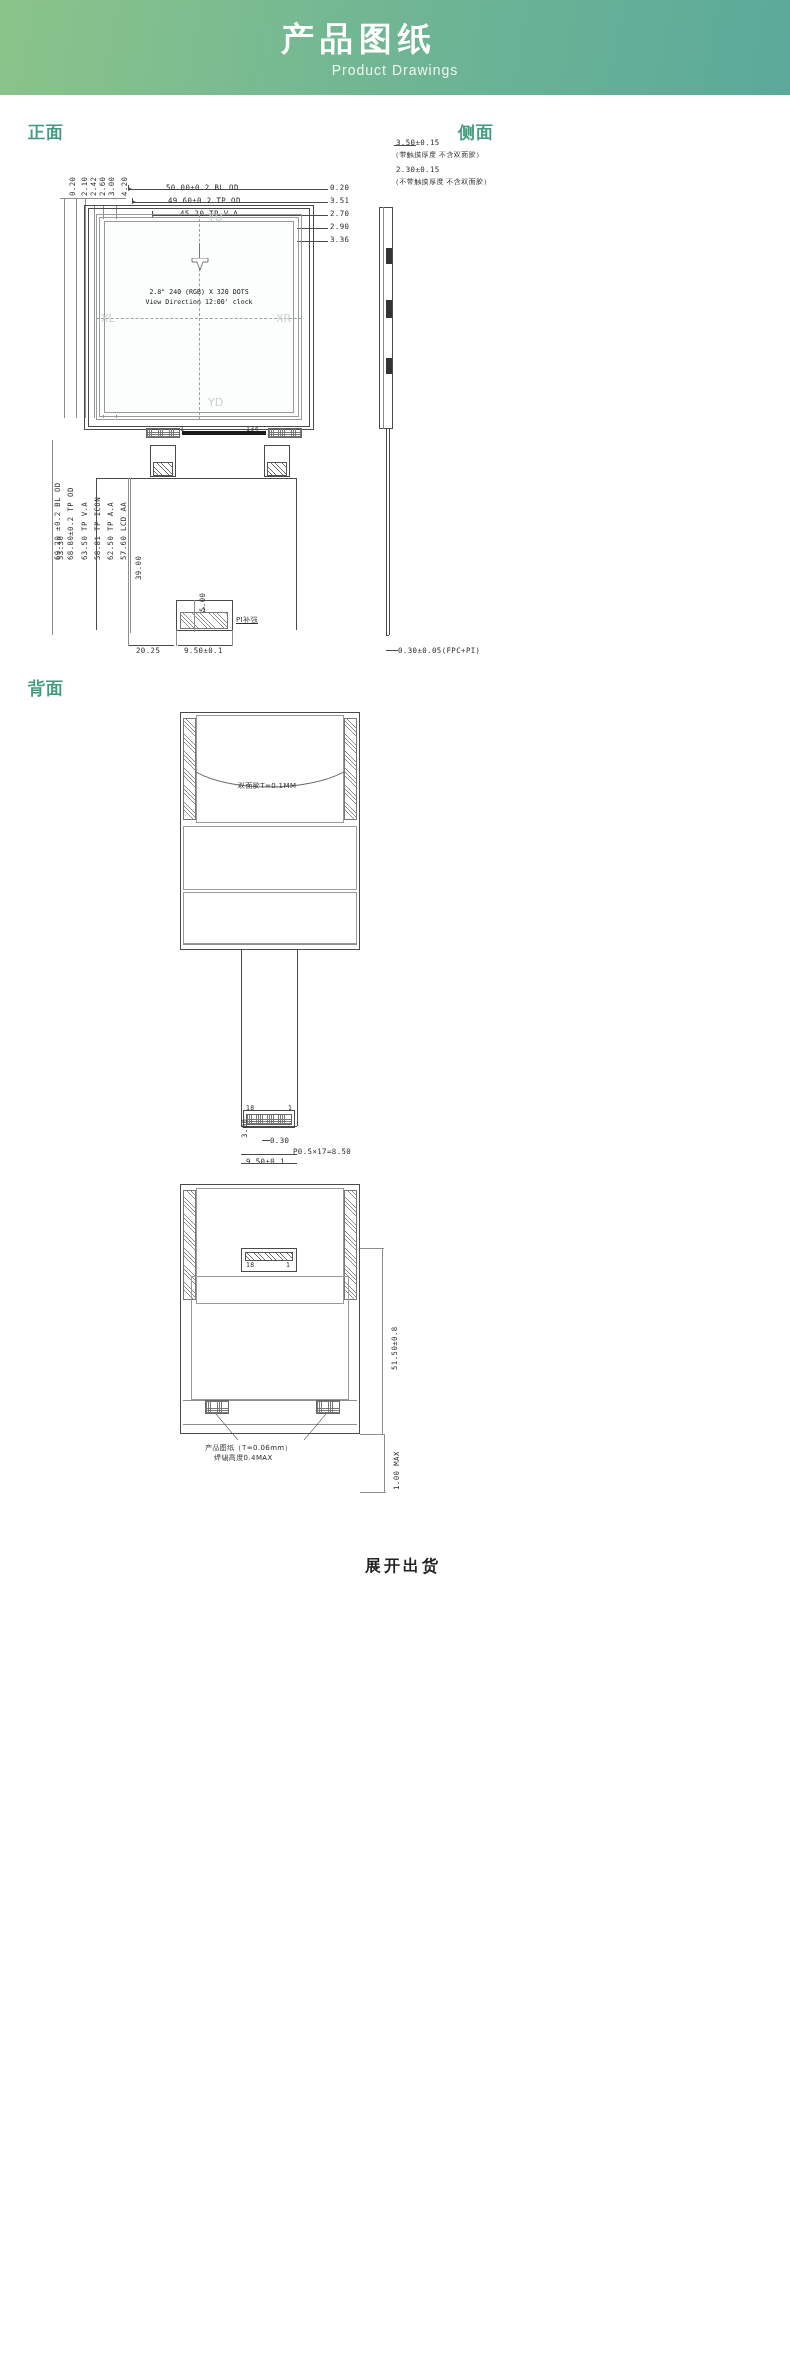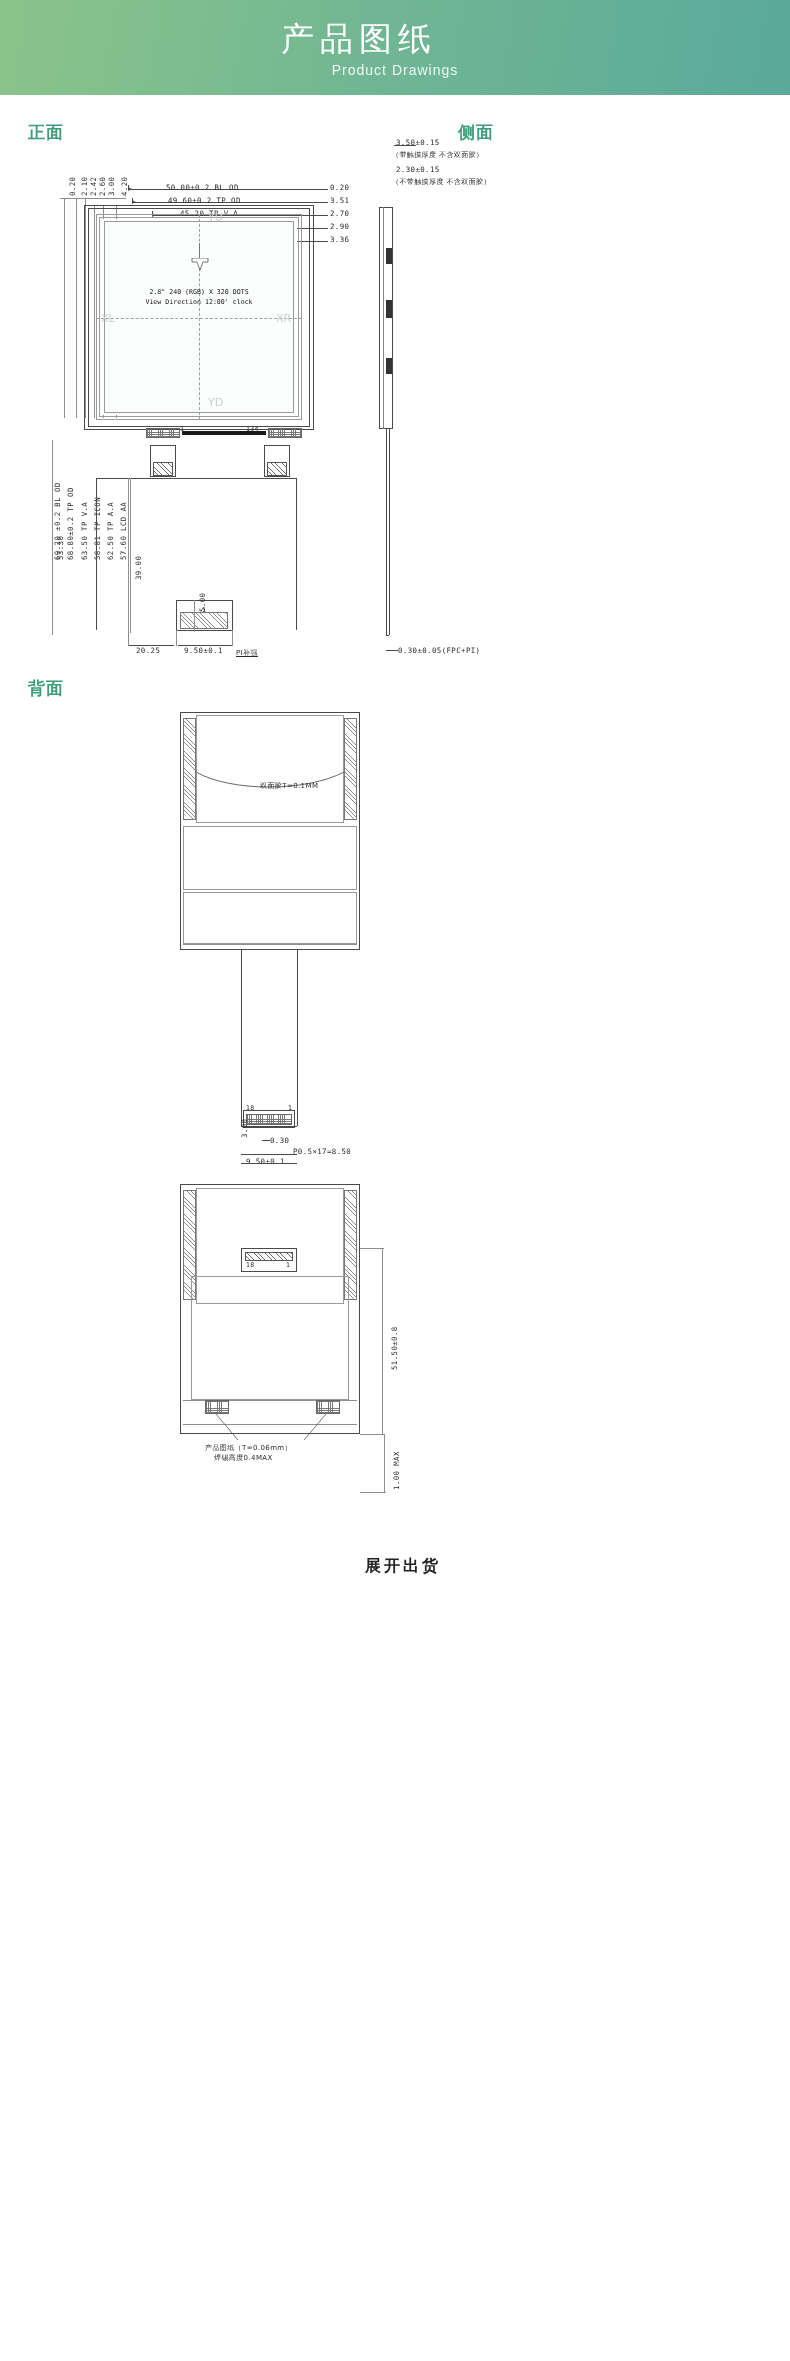--- a/index.html
+++ b/index.html
@@ -11,21 +11,21 @@
   }
   .page{position:relative;width:790px;height:2361px;overflow:hidden;background:#fff;}
 
   
   .banner{
     position:absolute;left:0;top:0;width:790px;height:95px;
     background:linear-gradient(100deg,#8bc48a 0%,#72b793 45%,#5aa99a 100%);
   }
   .banner-cn{
     position:absolute;left:0;top:17px;width:718px;text-align:center;
-    color:#fff;font-size:33px;font-weight:normal;letter-spacing:6px;
+    color:#fff;font-size:33px;font-weight:bold;letter-spacing:6px;
     font-family:"DejaVu Sans",sans-serif;
   }
   .banner-en{
     position:absolute;left:0;top:62px;width:790px;text-align:center;
     color:#eef7f1;font-size:14px;letter-spacing:1px;
     font-family:"Liberation Sans",sans-serif;
   }
 
   
   .sec-title{
@@ -200,21 +200,21 @@
   <div class="ln hl" style="left:176px;top:600px;width:56px;"></div>
   <div class="hatch2" style="left:180px;top:612px;width:48px;height:17px;"></div>
 
   <div class="dim v" style="left:56px;top:560px;">53.30</div>
   <div class="dim v" style="left:134px;top:580px;">39.00</div>
   <div class="dim v" style="left:198px;top:612px;">5.00</div>
   <div class="ln vl thin" style="left:52px;top:440px;height:195px;"></div>
   <div class="ln vl thin" style="left:130px;top:478px;height:155px;"></div>
   <div class="ln vl thin" style="left:194px;top:600px;height:32px;"></div>
 
-  <div class="dim cn" style="left:236px;top:648px;text-decoration:underline;">PI补强</div>
+  <div class="dim cn" style="left:236px;top:615px;text-decoration:underline;">PI补强</div>
   <div class="dim sm" style="left:202px;top:606px;">1</div>
 
   <div class="ln hl" style="left:128px;top:645px;width:46px;"></div>
   <div class="dim" style="left:136px;top:646px;">20.25</div>
   <div class="ln hl" style="left:178px;top:645px;width:54px;"></div>
   <div class="dim" style="left:184px;top:646px;">9.50±0.1</div>
   <div class="ln vl thin" style="left:128px;top:478px;height:168px;"></div>
   <div class="ln vl thin" style="left:176px;top:630px;height:16px;"></div>
   <div class="ln vl thin" style="left:232px;top:630px;height:16px;"></div>
 
@@ -244,21 +244,21 @@
   <div class="hatch2" style="left:183px;top:718px;width:13px;height:102px;"></div>
   <div class="hatch2" style="left:344px;top:718px;width:13px;height:102px;"></div>
   <div class="box-l" style="left:196px;top:715px;width:148px;height:108px;"></div>
   <div class="box-l" style="left:183px;top:826px;width:174px;height:64px;"></div>
   <div class="box-l" style="left:183px;top:892px;width:174px;height:52px;"></div>
   <div class="ln hl thin" style="left:183px;top:944px;width:174px;"></div>
 
   <svg style="position:absolute;left:196px;top:772px;" width="148" height="22">
     <path d="M0 0 C 35 20, 110 20, 148 0" fill="none" stroke="#555" stroke-width="0.9"></path>
   </svg>
-  <div class="dim cn" style="left:238px;top:781px;margin-left:22px;">双面胶T=0.1MM</div>
+  <div class="dim cn" style="left:238px;top:781px;">双面胶T=0.1MM</div>
 
   <div class="ln vl" style="left:241px;top:950px;height:176px;"></div>
   <div class="ln vl" style="left:297px;top:950px;height:176px;"></div>
   <div class="ln hl" style="left:241px;top:1126px;width:56px;"></div>
   <div class="box" style="left:243px;top:1110px;width:52px;height:18px;"></div>
   <div class="dots" style="left:246px;top:1114px;width:46px;height:11px;"></div>
   <div class="dim sm" style="left:246px;top:1104px;">18</div>
   <div class="dim sm" style="left:288px;top:1104px;">1</div>
 
   <div class="dim v" style="left:240px;top:1138px;">3.00</div>

